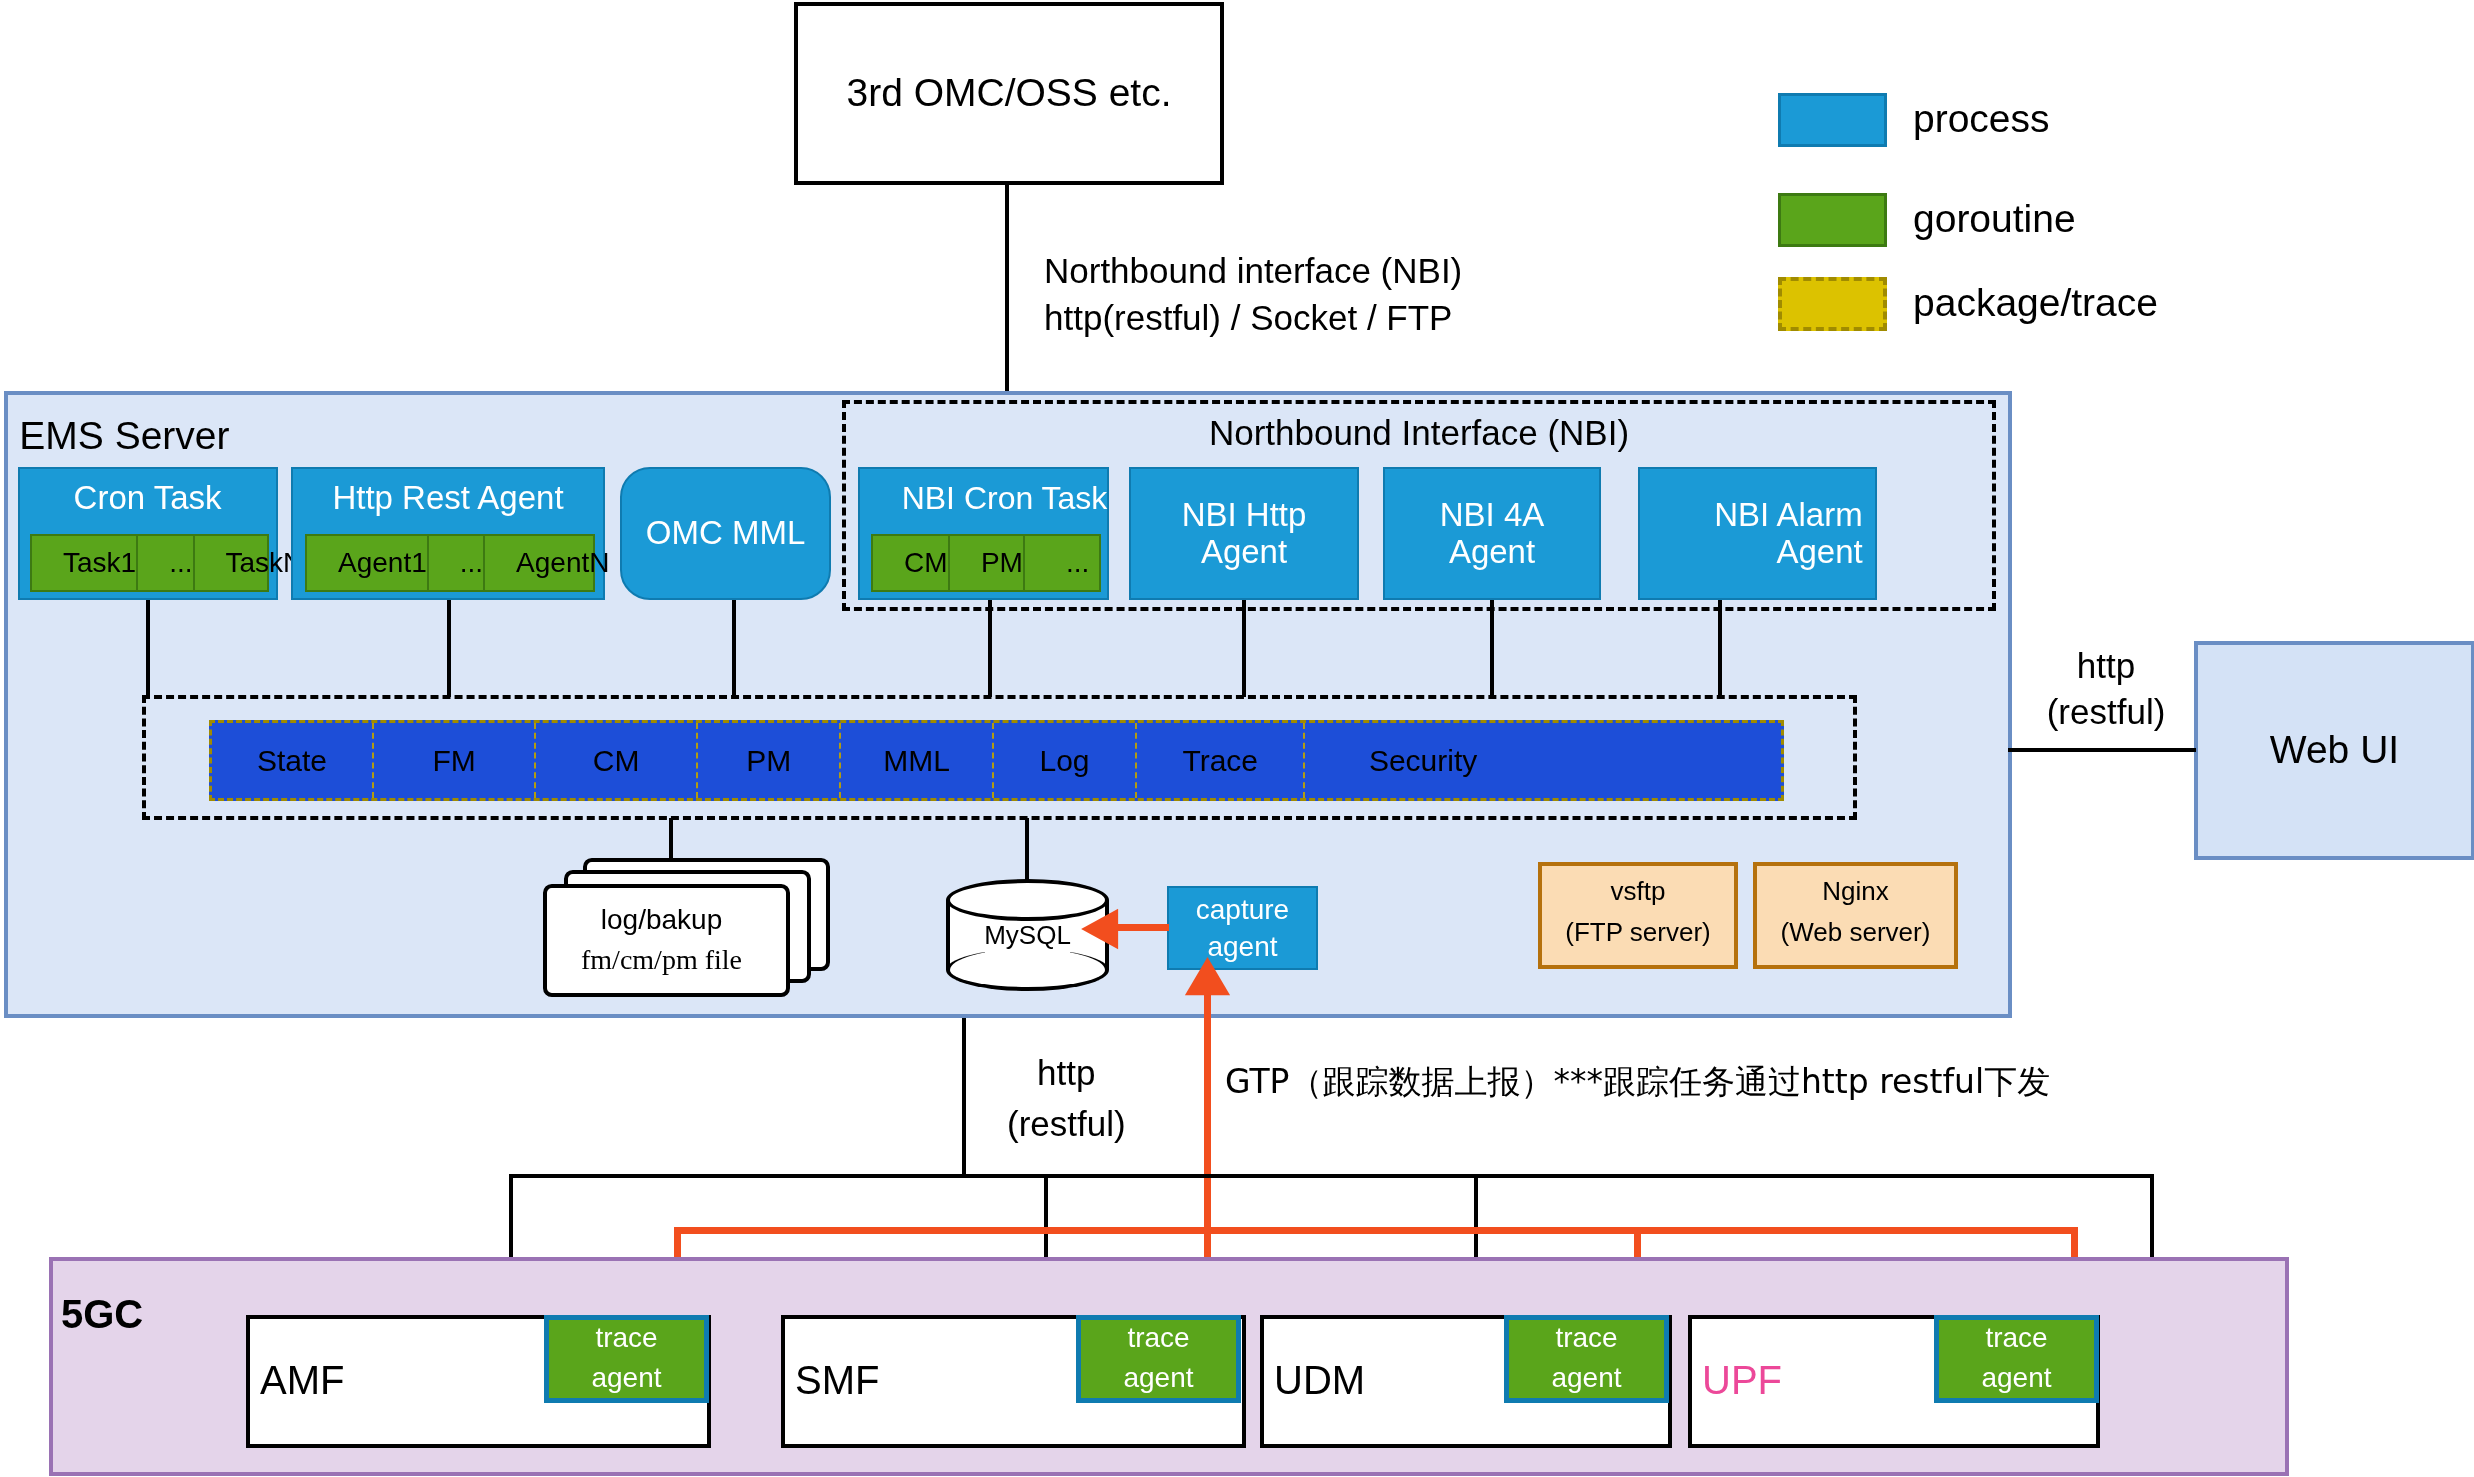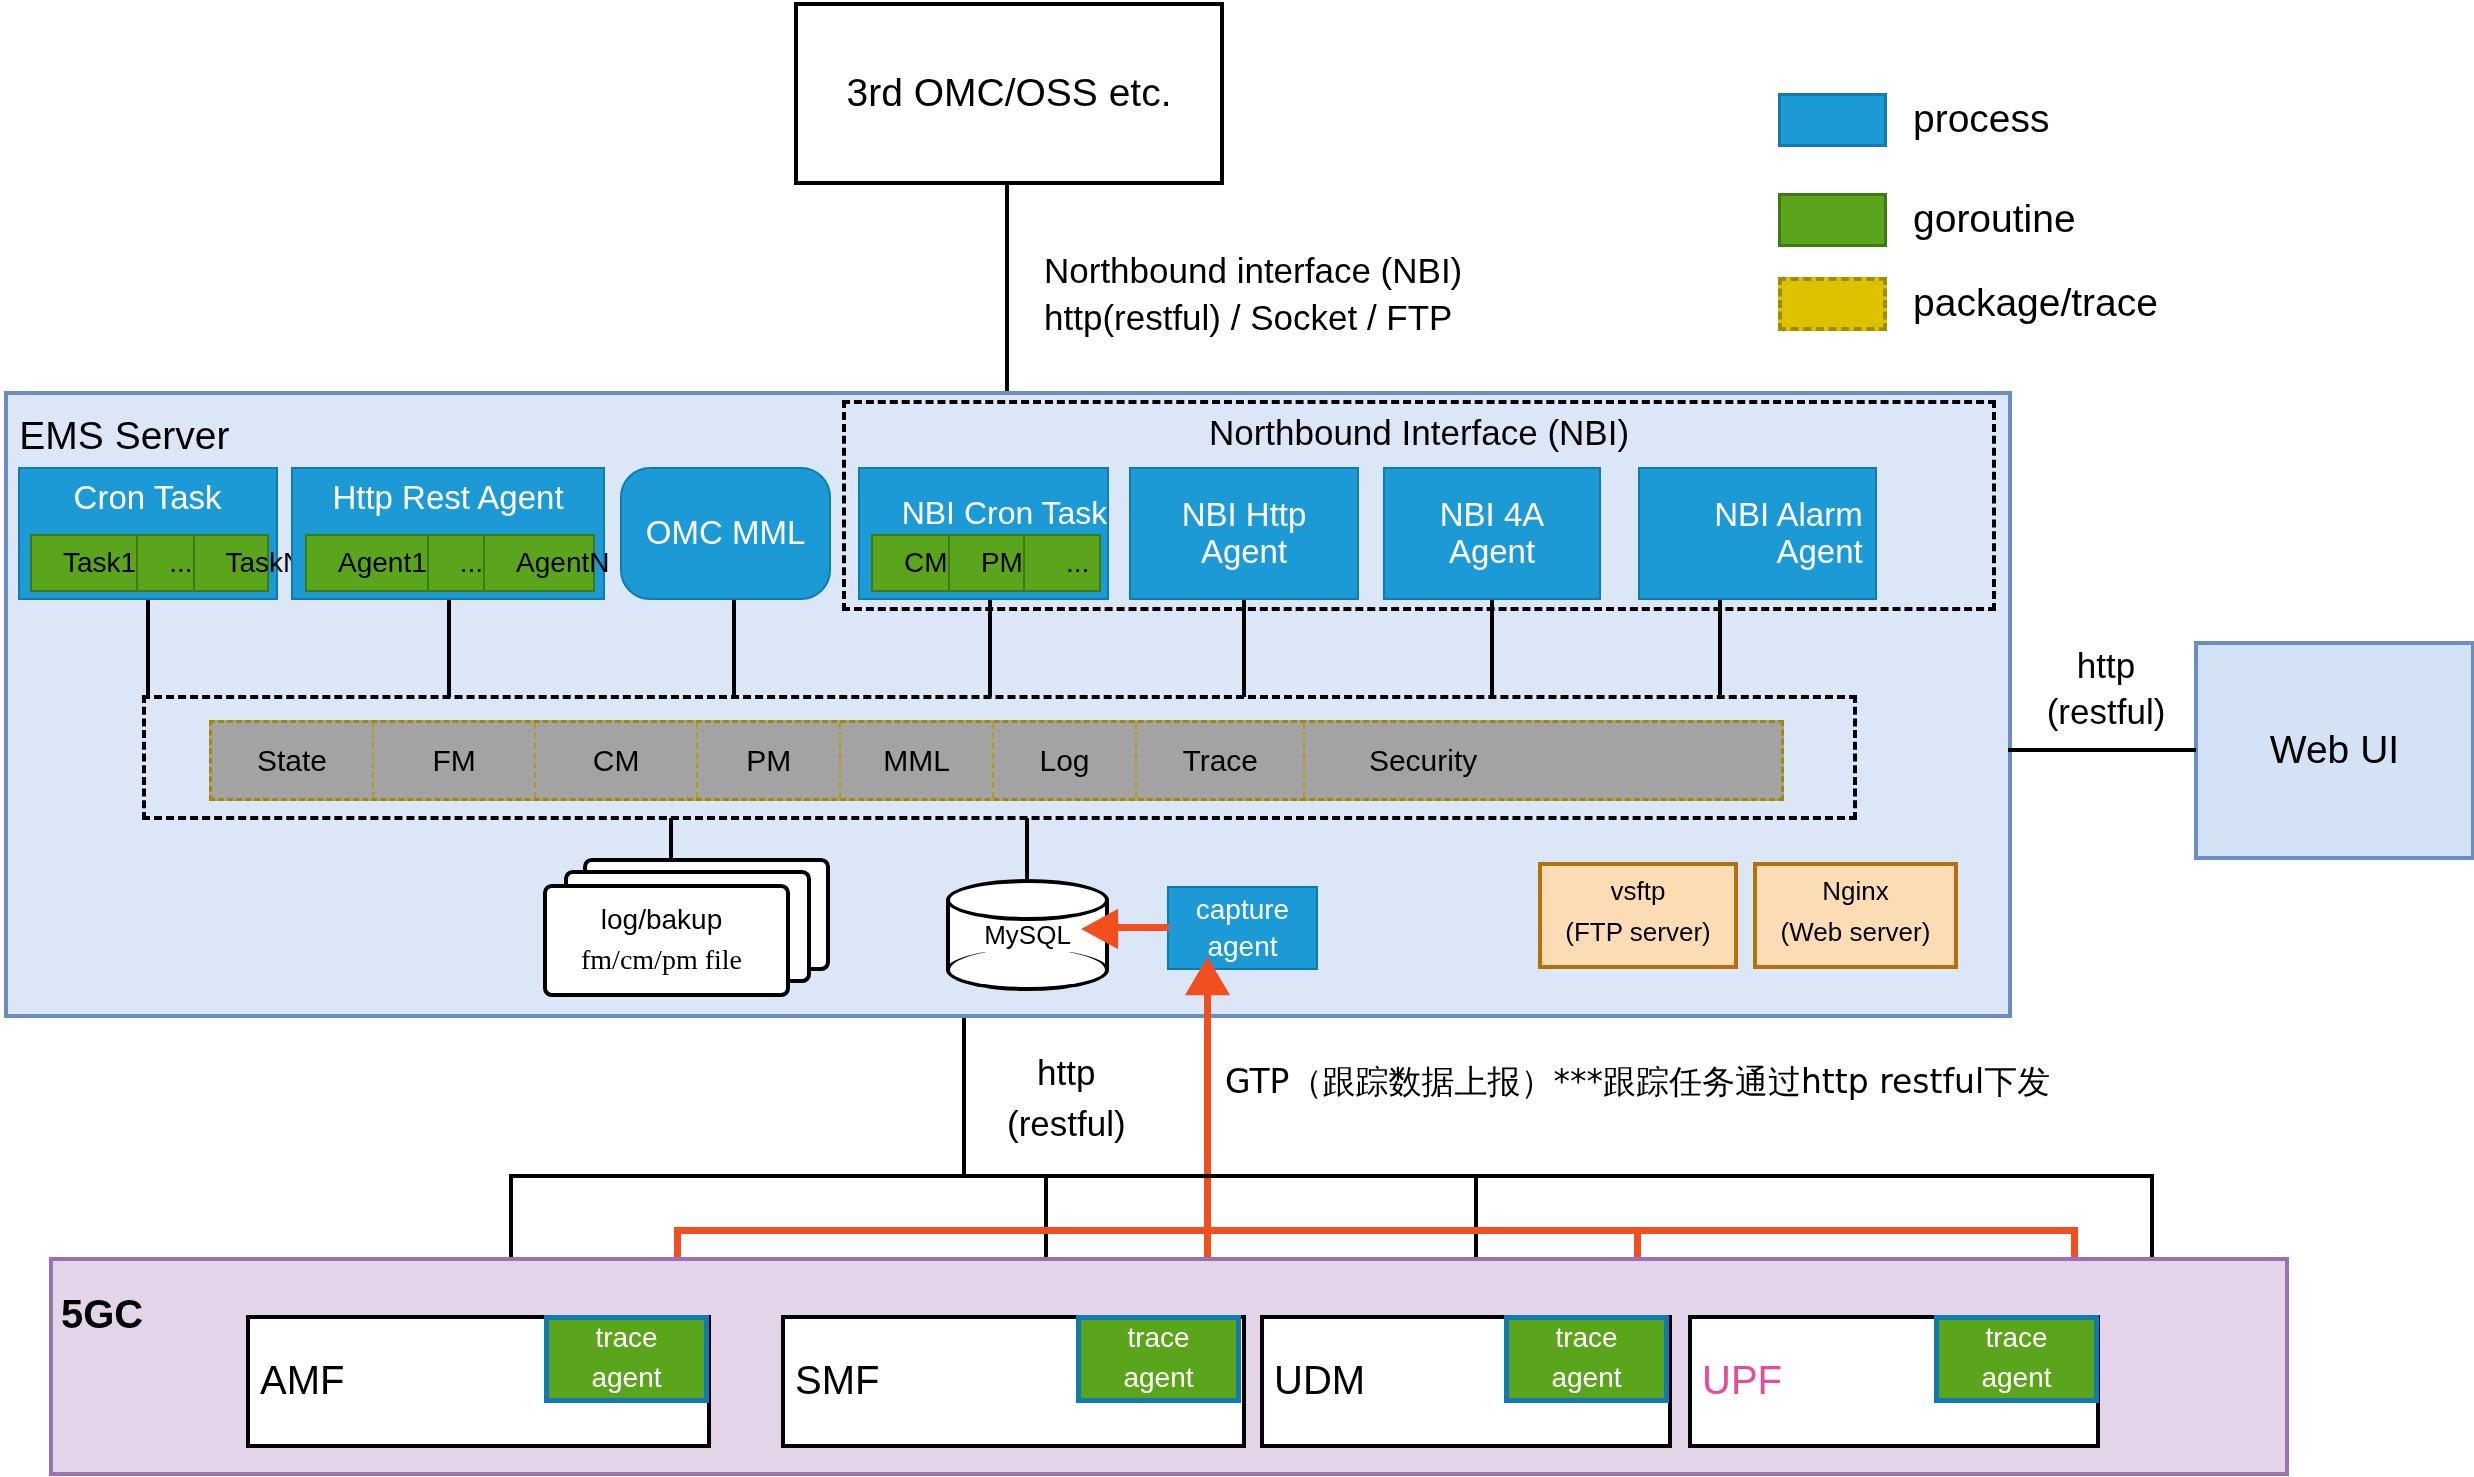--- a/index.html
+++ b/index.html
@@ -30,21 +30,21 @@
   .t38{font-size:33px;}
   .t36{font-size:32px;}
   .t34{font-size:30px;}
   .t30{font-size:26px;}
   .t28{font-size:28px;padding-left:31px;}
 
   .goro-strip{display:flex;position:absolute;}
   .goro-strip > div{border-right:2.6px solid #3d7a12;display:flex;align-items:center;justify-content:center;}
   .goro-strip > div:last-child{border-right:none;}
 
-  .mod-strip{display:flex;position:absolute;border:3.5px dashed #a08b00;background:#a3a3a3;}
+  .mod-strip{display:flex;position:absolute;border:3.5px dashed #a08b00;background:#1d4ed8;}
   .mod-strip > div{display:flex;align-items:center;justify-content:center;border-right:2.6px dashed #b39c10;color:#000;}
   .mod-strip > div:last-child{border-right:none;}
 
   
   .docstack{position:absolute;}
   .docstack .sheet{position:absolute;background:#fff;border:4.4px solid #000;border-radius:8.8px;}
 
   
   .cyl{position:absolute;}
   .cyl .body{position:absolute;left:0;right:0;top:21px;bottom:21px;background:#fff;border-left:4.4px solid #000;border-right:4.4px solid #000;}
@@ -98,21 +98,21 @@
     <div style="width:36%;" class="t28">Agent1</div>
     <div style="width:24%;" class="t28">...</div>
     <div style="width:40%;" class="t28">AgentN</div>
   </div>
 
   <div class="abs proc ctr t38" style="left:620px;top:467px;width:211px;height:133px;border-radius:30px;">
     <span>OMC MML</span>
   </div>
 
   <div class="abs proc" style="left:858px;top:467px;width:251px;height:133px;"></div>
-  <div class="abs ctr t36" style="left:858px;top:474px;width:293px;height:49px;color:#fff;margin-top:15px;">NBI Cron Task</div>
+  <div class="abs ctr t36" style="left:858px;top:474px;width:293px;height:49px;color:#fff;">NBI Cron Task</div>
   <div class="goro-strip" style="left:871px;top:534px;width:226px;height:54px;background:#5aa51b;border:2.6px solid #3d7a12;">
     <div style="width:33.3%;" class="t28">CM</div>
     <div style="width:33.3%;" class="t28">PM</div>
     <div style="width:33.4%;" class="t28">...</div>
   </div>
 
   <div class="abs proc ctr t38" style="left:1129px;top:467px;width:230px;height:133px;">
     <span style="display:block;padding:0 12.3px;">NBI Http Agent</span>
   </div>
 

